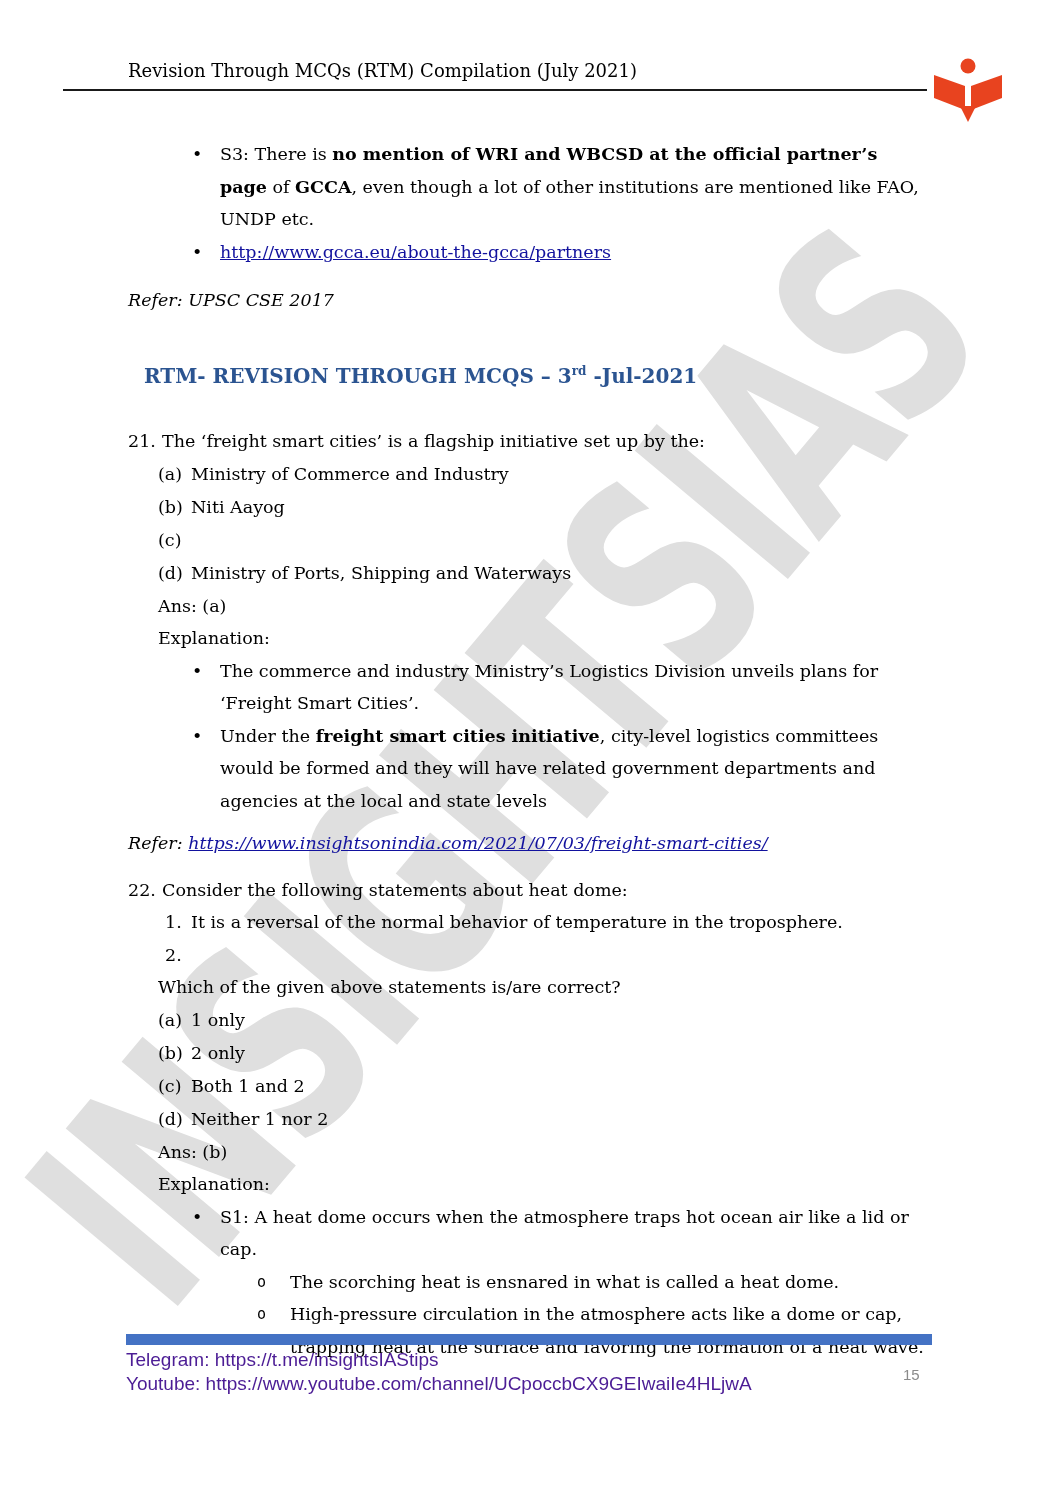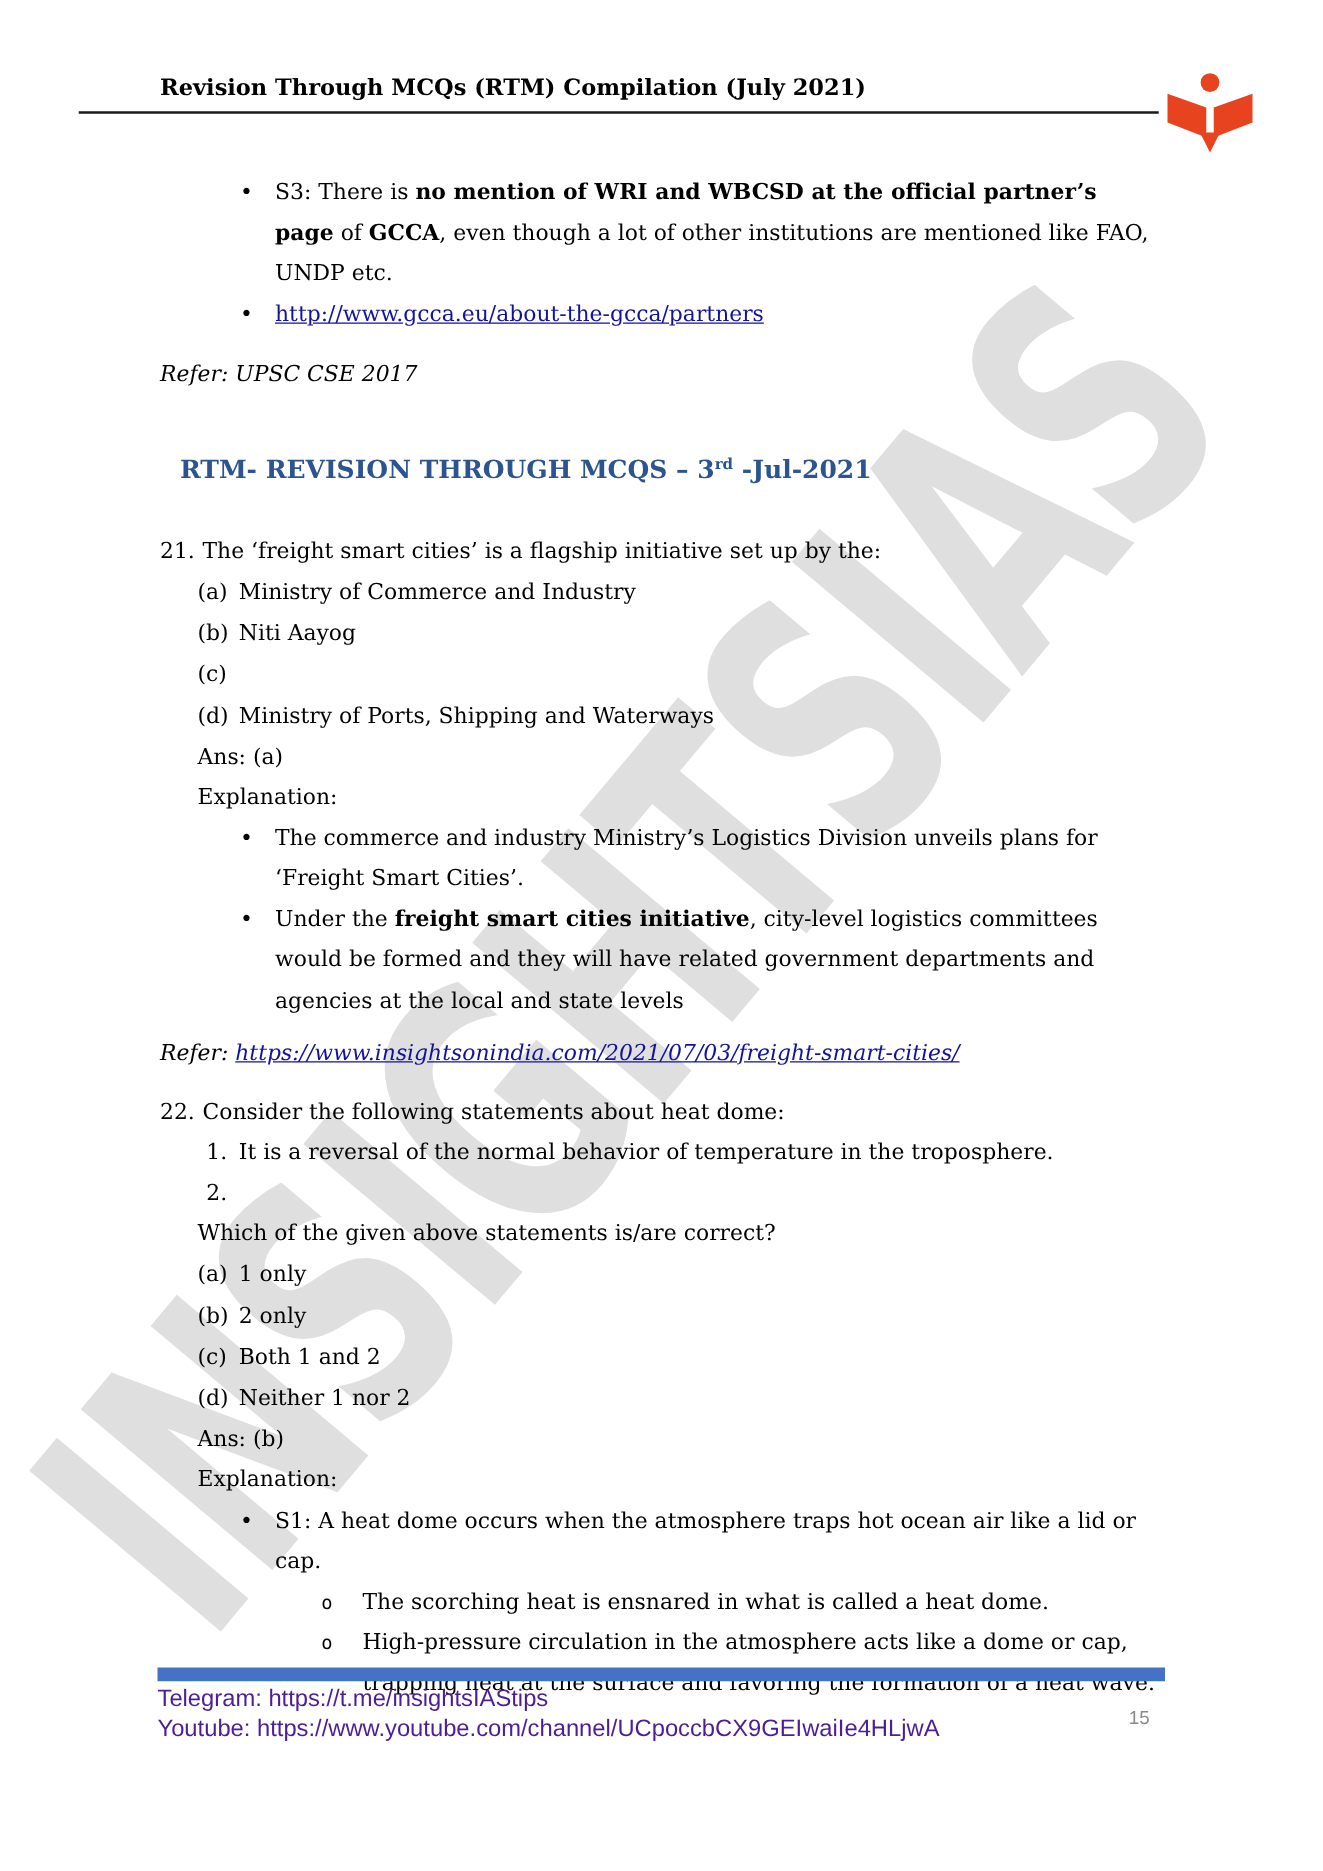--- a/index.html
+++ b/index.html
@@ -10,21 +10,21 @@
   
   .watermark{
     position:absolute;left:505px;top:768px;z-index:0;
     transform:translate(-50%,-50%) rotate(-50deg) scaleY(1.5);
     font-family:"DejaVu Sans",sans-serif;font-weight:bold;font-size:183px;
     letter-spacing:-4px;color:#dfdfdf;white-space:nowrap;user-select:none;
   }
   
   .header-title{
     position:absolute;left:128px;top:60px;z-index:2;
-    font-size:18px;font-weight:bold;text-align:right;
+    font-size:18px;font-weight:normal;text-align:right;
   }
   .header-rule{
     position:absolute;left:63px;top:89px;width:864px;height:2px;background:#1a1a1a;z-index:2;
   }
   .logo{position:absolute;left:932px;top:54px;z-index:2;}
   
   .doc-body{
     position:absolute;left:128px;top:138px;width:802px;z-index:1;
     font-size:17.5px;line-height:32.5px;
   }

